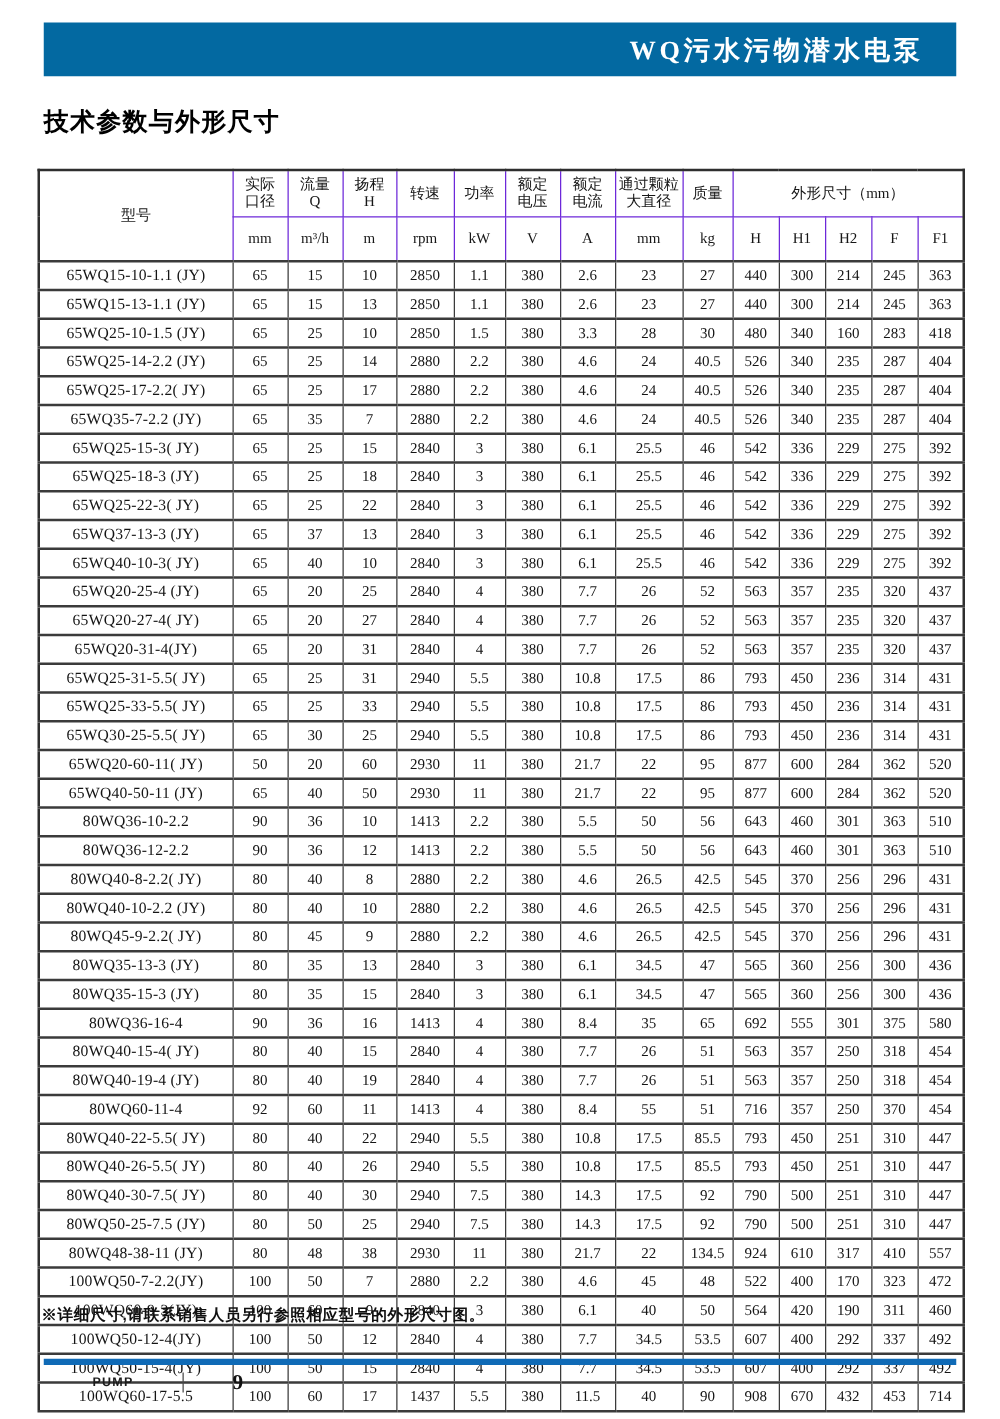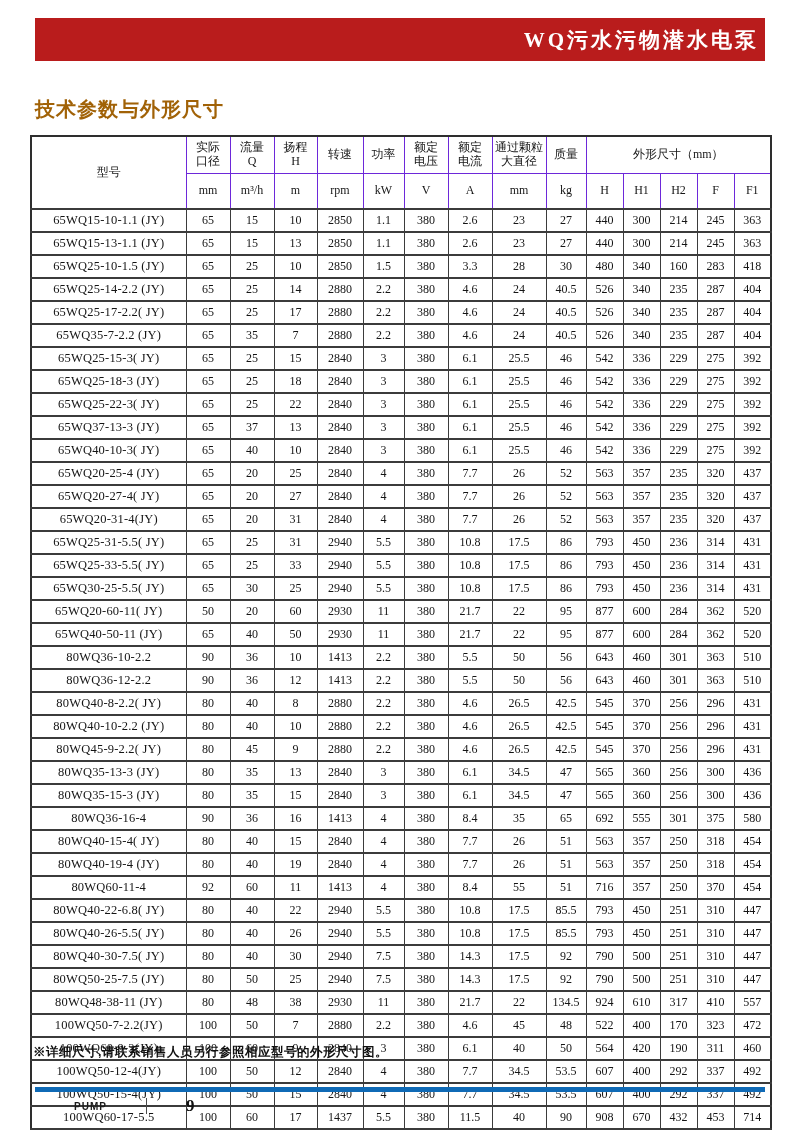--- a/index.html
+++ b/index.html
@@ -3,30 +3,30 @@
 <meta charset="utf-8">
 <style>
   html,body{margin:0;padding:0;}
   body{
     width:800px;height:1135px;background:#ffffff;position:relative;
     font-family:"Liberation Serif","DejaVu Serif",serif;color:#1c1c1c;
     -webkit-font-smoothing:antialiased;
   }
   .banner{
     position:absolute;left:35px;top:18px;width:730px;height:43px;
-    background:#b91c1c;color:#ffffff;
+    background:#0369a1;color:#ffffff;
     display:flex;align-items:center;justify-content:flex-end;
-    padding-right:6px;box-sizing:border-box;
+    padding-right:26px;box-sizing:border-box;
     font-size:21px;font-weight:bold;letter-spacing:3px;
     font-family:"Liberation Serif","DejaVu Serif",serif;
   }
   .page-title{
     position:absolute;left:35px;top:84px;
     font-family:"Liberation Sans","DejaVu Sans",sans-serif;
-    font-size:20px;font-weight:bold;color:#a16207;letter-spacing:1px;margin-top:12px;
+    font-size:20px;font-weight:bold;color:#000000;letter-spacing:1px;
   }
   .spec-table{
     position:absolute;left:30px;top:135px;width:740px;
     border-collapse:collapse;table-layout:fixed;
     border:2px solid #2e2e2e;
     font-family:"Liberation Serif","DejaVu Serif",serif;
   }
   .spec-table th,.spec-table td{
     padding:0;text-align:center;vertical-align:middle;
     overflow:hidden;
@@ -638,21 +638,21 @@
         <td>8.4</td>
         <td>55</td>
         <td>51</td>
         <td>716</td>
         <td>357</td>
         <td>250</td>
         <td>370</td>
         <td>454</td>
       </tr>
       <tr>
-        <td class="model-cell">80WQ40-22-6.8( JY)</td>
+        <td class="model-cell">80WQ40-22-5.5( JY)</td>
         <td>80</td>
         <td>40</td>
         <td>22</td>
         <td>2940</td>
         <td>5.5</td>
         <td>380</td>
         <td>10.8</td>
         <td>17.5</td>
         <td>85.5</td>
         <td>793</td>

